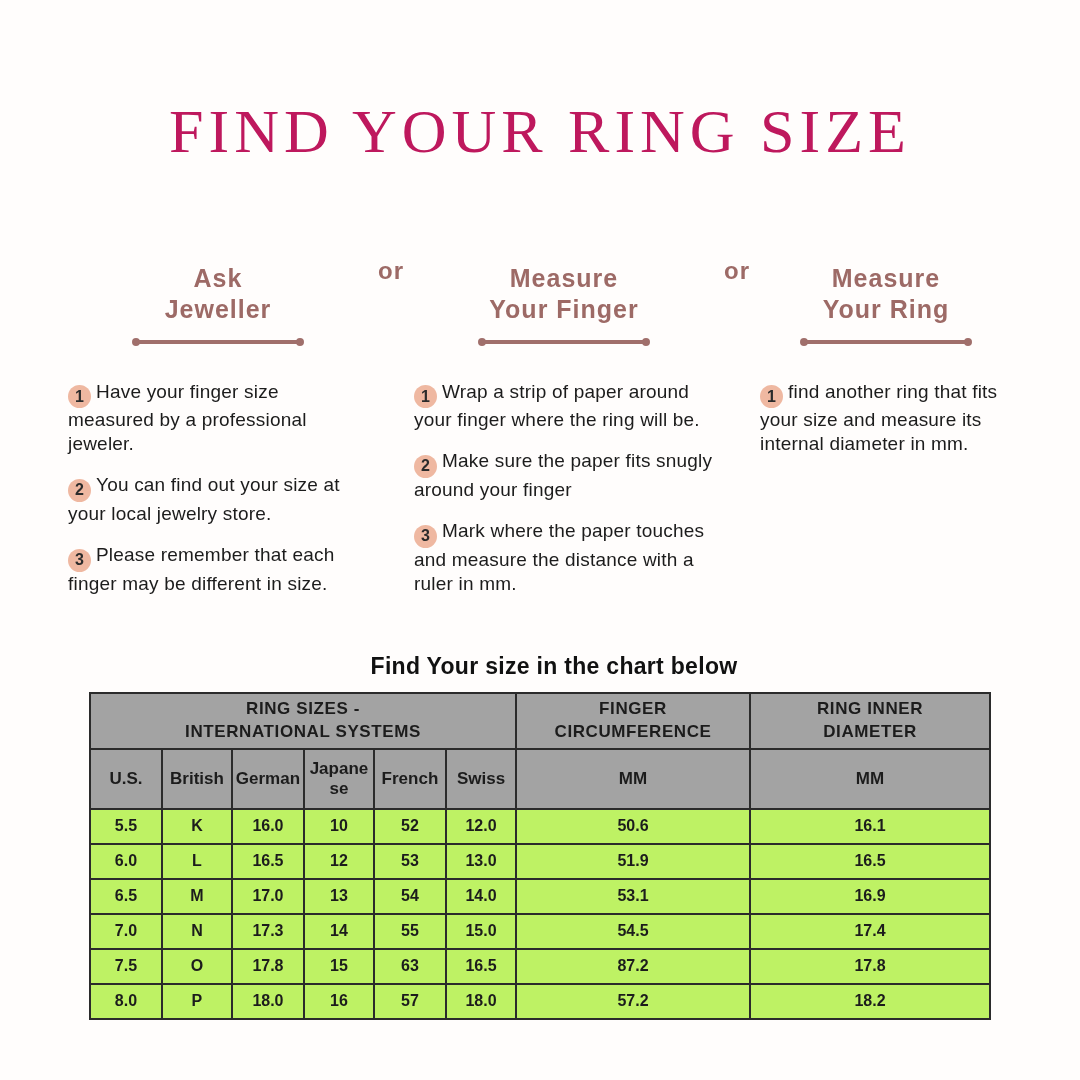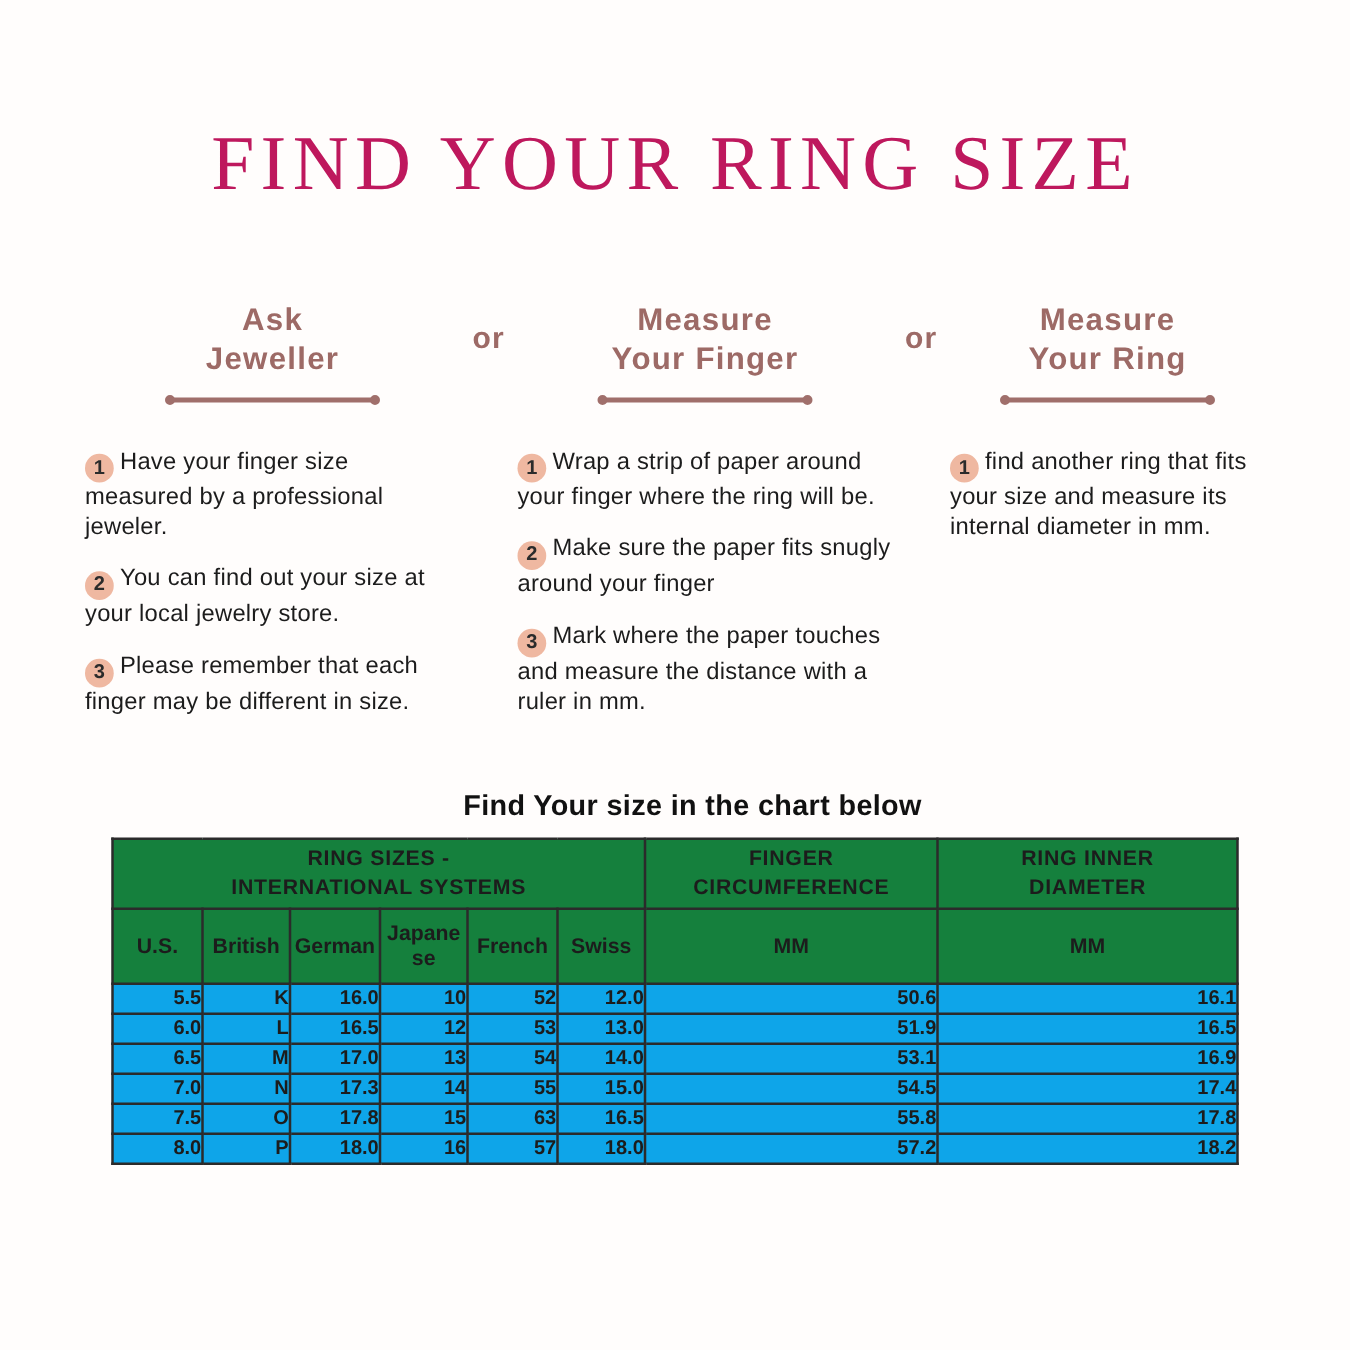--- a/index.html
+++ b/index.html
@@ -34,20 +34,21 @@
   .method { width: 300px; }
   .method.narrow { width: 252px; }
   .method-title {
     text-align: center;
     font-size: 25px;
     font-weight: 700;
     letter-spacing: 1px;
     line-height: 1.25;
     color: #9d6a66;
     white-space: pre-line;
+    margin-top: 22px;
   }
   .or {
     margin-top: 16px;
     font-size: 24px;
     font-weight: 700;
     color: #9d6a66;
     letter-spacing: 1px;
   }
   .divider {
     width: 172px;
@@ -106,43 +107,42 @@
     width: 900px;
     margin: 12px auto 0 auto;
     border-collapse: collapse;
     table-layout: fixed;
   }
   .size-chart th, .size-chart td {
     border: 2px solid #2b2b2b;
     text-align: center;
     vertical-align: middle;
   }
-  .size-chart thead th { background: #15803d; }
+  .size-chart thead th { background: #a3a3a3; }
   .group-row th {
     height: 56px;
     font-size: 17px;
     font-weight: 700;
     letter-spacing: 0.6px;
     white-space: pre-line;
     line-height: 1.35;
   }
   .sub-row th {
     height: 60px;
     font-size: 17px;
     font-weight: 700;
     word-break: break-all;
     line-height: 1.15;
     padding: 0 2px;
   }
   .size-chart td {
-    height: 24px;
+    height: 35px;
     font-size: 16px;
     font-weight: 700;
-    background: #0ea5e9;
-    text-align: right;
+    background: #bef264;
   }
 </style>
 </head>
 <body>
 
 <div class="page">
 
   <h1 class="title">FIND YOUR RING SIZE</h1>
 
   <div class="methods">
@@ -270,21 +270,21 @@
           <td>54.5</td>
           <td>17.4</td>
         </tr>
         <tr>
           <td>7.5</td>
           <td>O</td>
           <td>17.8</td>
           <td>15</td>
           <td>63</td>
           <td>16.5</td>
-          <td>55.8</td>
+          <td>87.2</td>
           <td>17.8</td>
         </tr>
         <tr>
           <td>8.0</td>
           <td>P</td>
           <td>18.0</td>
           <td>16</td>
           <td>57</td>
           <td>18.0</td>
           <td>57.2</td>

